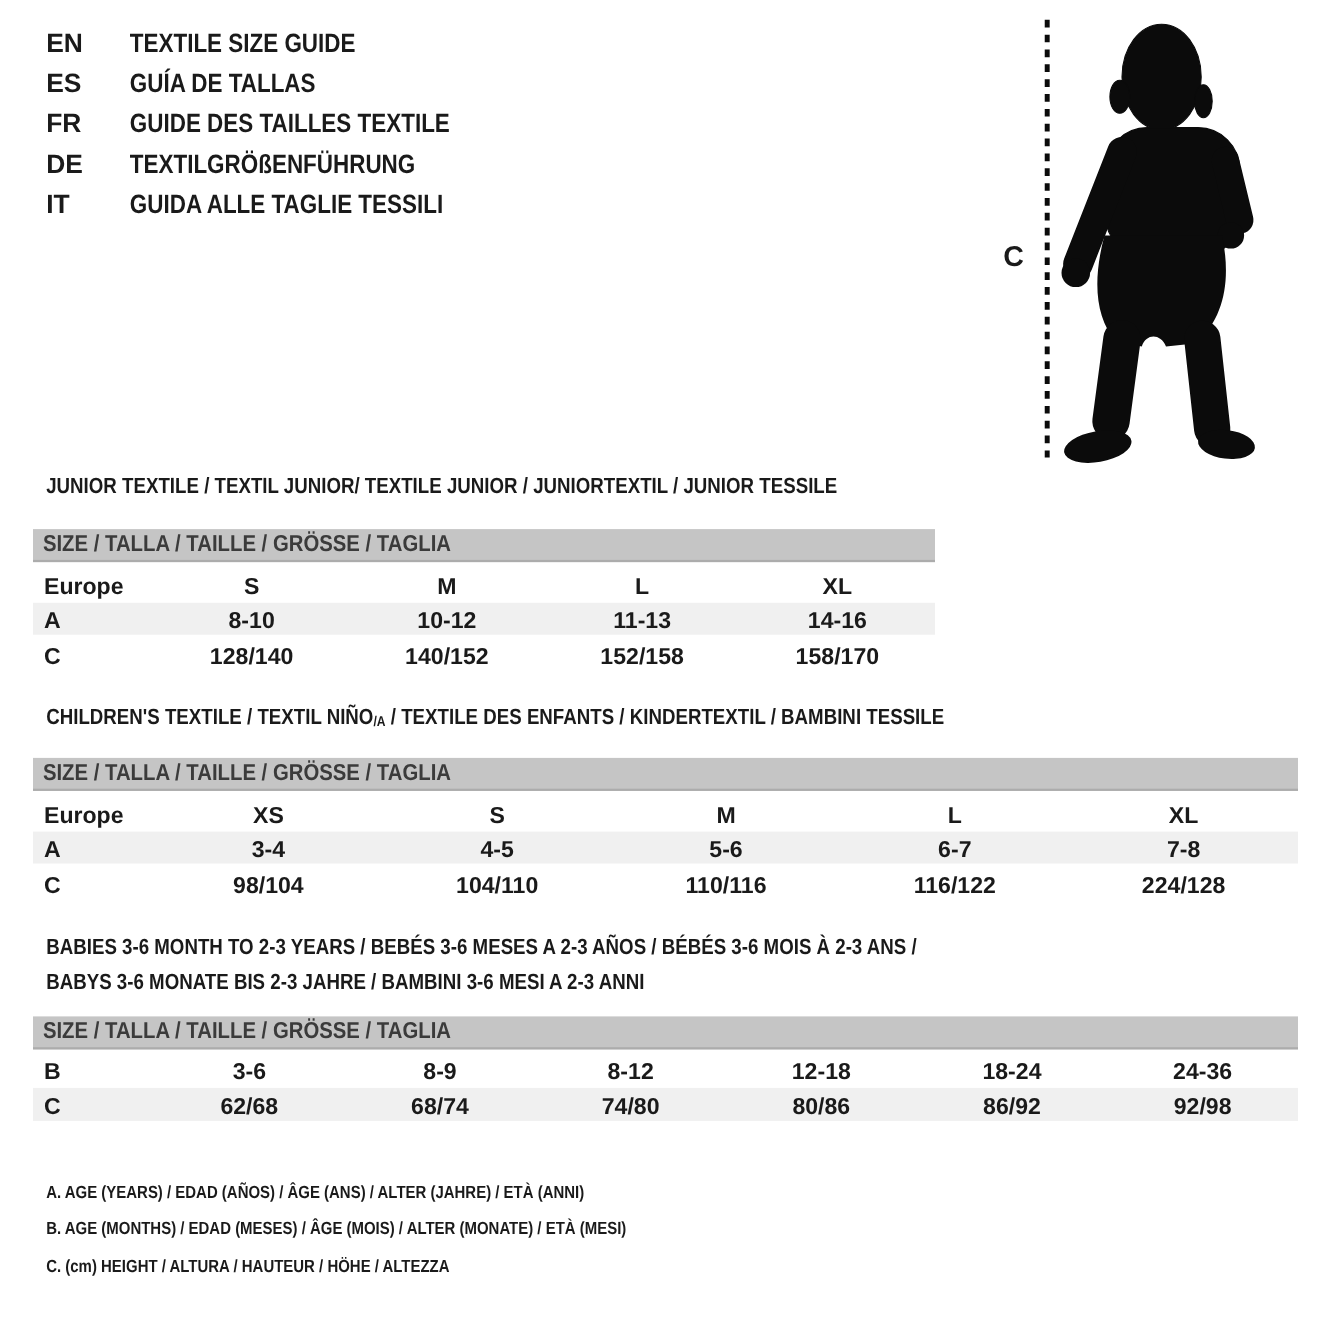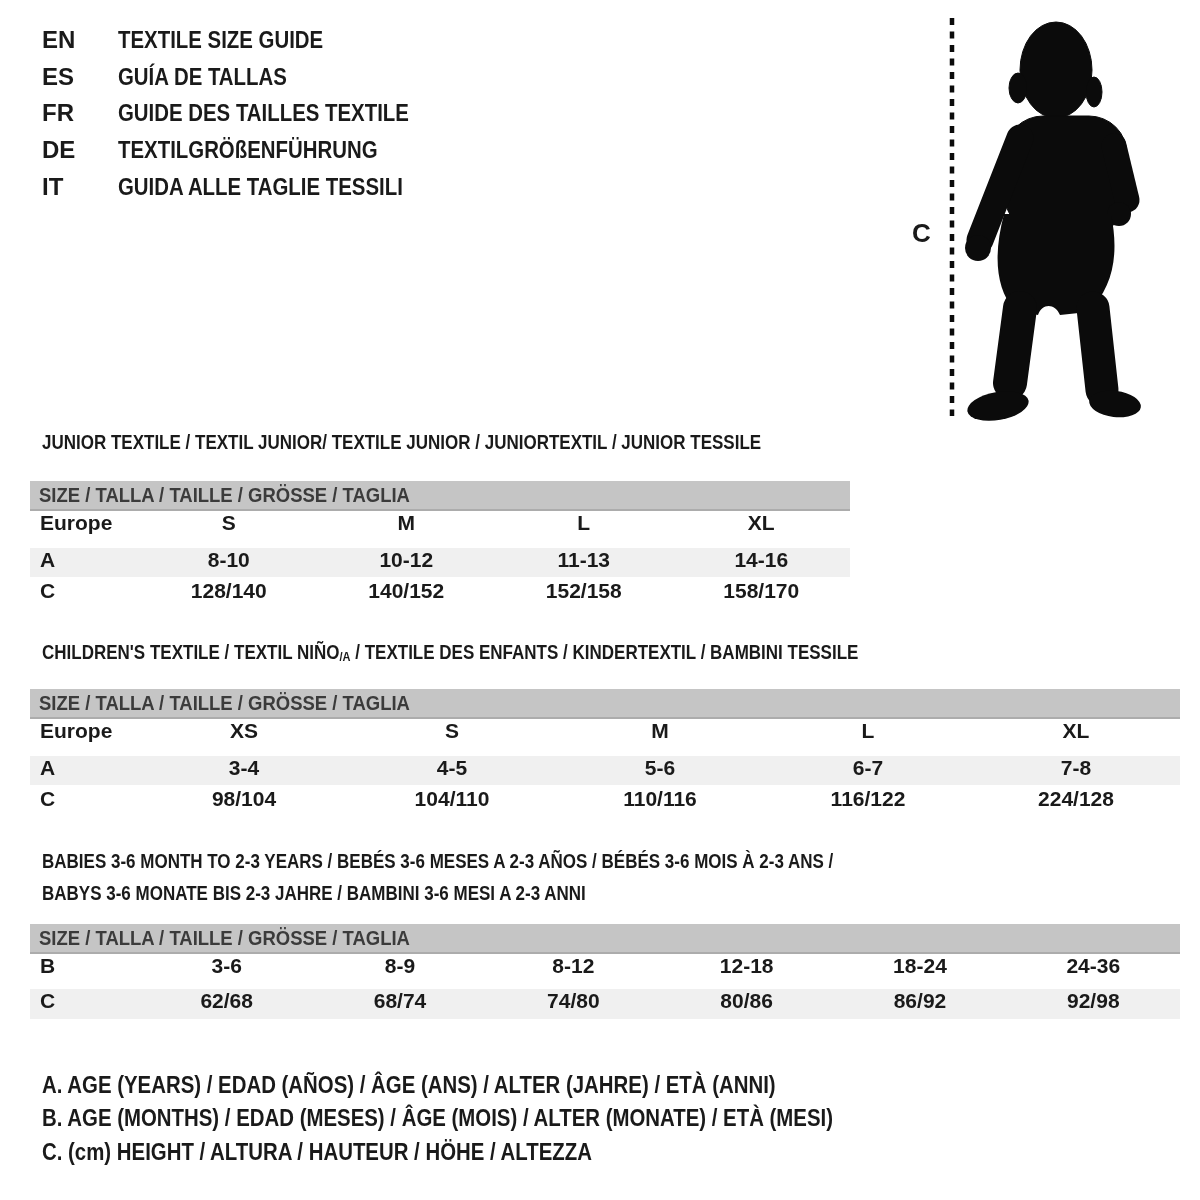--- a/index.html
+++ b/index.html
@@ -21,32 +21,32 @@
   .measure-label{position:absolute;left:912px;top:218px;font-size:26px;font-weight:bold;}
 
   
   .section-title{position:absolute;left:42px;font-size:20px;font-weight:bold;}
   .sub{font-size:13px;vertical-align:-2px;}
 
   
   .sizetable{position:absolute;left:30px;}
   .size-bar{height:30px;background:#c5c5c5;border-bottom:2px solid #acacac;display:flex;align-items:center;padding-left:9px;box-sizing:border-box;}
   .size-bar .bar-text{font-size:21px;font-weight:bold;color:#3b3b3b;transform:scaleX(0.88);transform-origin:left center;white-space:nowrap;}
-  .trow{display:flex;align-items:flex-start;}
+  .trow{display:flex;align-items:flex-end;}
   .trow .lbl{width:110px;padding-left:10px;box-sizing:border-box;text-align:left;font-weight:bold;font-size:21px;}
   .trow .cell{flex:1;text-align:center;font-weight:bold;font-size:21px;}
   .r-h35{height:35px;}
   .r-h33{height:33px;}
   .r-h31{height:31px;}
   .r-shaded{background:#f0f0f0;margin:2px 0;height:29px;}
   .r-shaded2{background:#f0f0f0;margin-top:2px;height:30px;}
 
   
   .footnotes{position:absolute;left:42px;top:1068px;}
-  .footnote{height:33.5px;font-size:24px;font-weight:bold;display:flex;align-items:center;}
+  .footnote{height:33.5px;font-size:16px;font-weight:bold;display:flex;align-items:center;}
 </style>
 </head>
 <body>
 
 <div id="canvas">
 
   <div class="lang-header">
     <div class="lang-row">
       <span class="lang-code">EN</span>
       <span class="lang-title cond">TEXTILE SIZE GUIDE</span>

